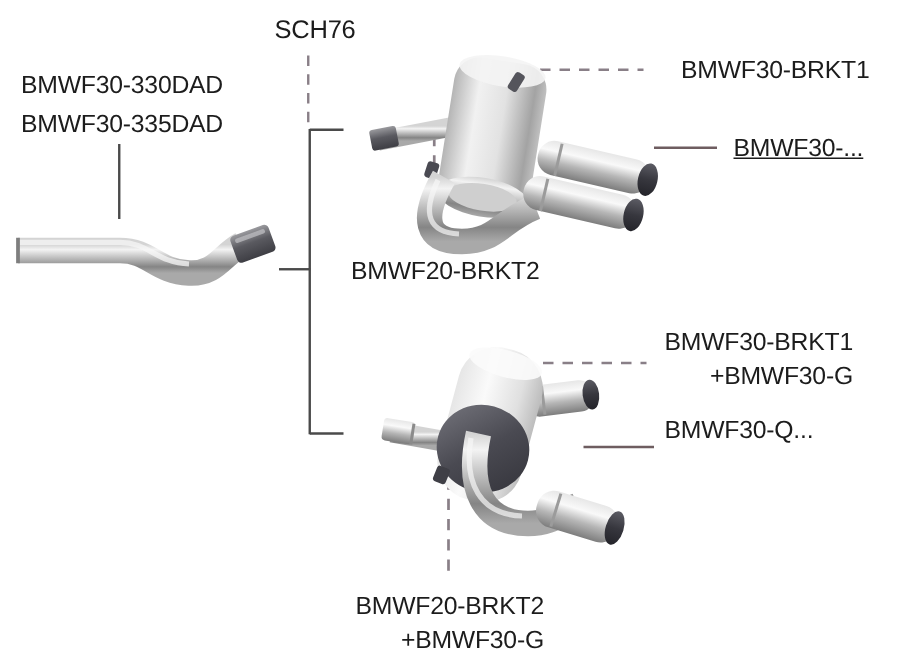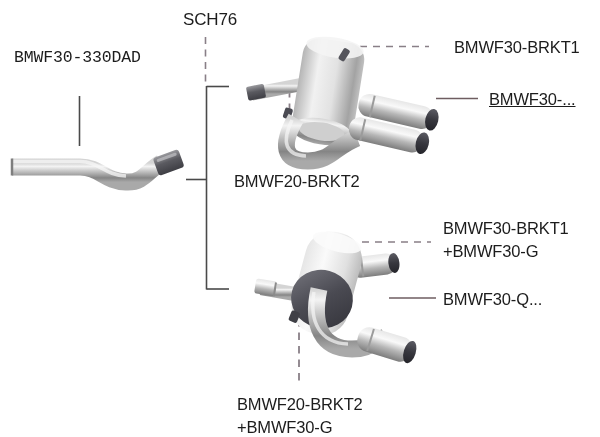--- a/index.html
+++ b/index.html
@@ -9,23 +9,24 @@
     font-family: "Liberation Sans", sans-serif;
   }
   .stage { position: absolute; left: 0; top: 0; width: 600px; height: 437px; }
   .lbl {
     position: absolute;
     font-size: 16.5px;
     line-height: 1.18;
     color: #1c1c1c;
     letter-spacing: -0.15px;
     white-space: nowrap;
+    text-align: right;
   }
   .lbl .row { display: block; }
-  .lbl-frontpipe .row { line-height: 25.5px; font-family: Liberation Mono, monospace; }
+  .lbl-frontpipe .row { line-height: 25.5px; }
   .lbl-two .row { line-height: 23px; }
   svg { position: absolute; left: 0; top: 0; }
 </style>
 </head>
 <body>
 
 <svg class="stage" width="600" height="437" viewBox="0 0 600 437">
   <defs>
     <linearGradient id="steelH" x1="0" y1="0" x2="0" y2="1">
       <stop offset="0" stop-color="#d4d4d4"></stop>
@@ -141,33 +142,34 @@
     <g transform="rotate(17 388 348)">
       <rect x="356" y="333" width="56" height="25" rx="11.5" fill="url(#tipGrad)"></rect>
       <ellipse cx="410" cy="345.5" rx="6" ry="11.5" fill="url(#darkCap)"></ellipse>
       <line x1="369" y1="334" x2="369" y2="357" stroke="#9b9b9b" stroke-width="2"></line>
     </g>
   </g>
 </svg>
 
 <div class="lbl lbl-frontpipe" style="left:14px; top:45px;">
   <span class="row">BMWF30-330DAD</span>
+  <span class="row">BMWF30-335DAD</span>
 </div>
 
 <div class="lbl" style="left:183px; top:10px; font-size:17px;">SCH76</div>
 
 <div class="lbl" style="left:454px; top:38px;">BMWF30-BRKT1</div>
 
 <div class="lbl" style="left:489px; top:90px;text-decoration:underline;">BMWF30-...</div>
 
 <div class="lbl" style="left:234px; top:172px;">BMWF20-BRKT2</div>
 
 <div class="lbl lbl-two" style="left:443px; top:217px;">
   <span class="row">BMWF30-BRKT1</span>
   <span class="row">+BMWF30-G</span>
 </div>
 
-<div class="lbl" style="left:443px; top:290px;">BMWF30-Q...</div>
+<div class="lbl" style="left:443px; top:278px;">BMWF30-Q...</div>
 
 <div class="lbl lbl-two" style="left:237px; top:393px;">
   <span class="row">BMWF20-BRKT2</span>
   <span class="row">+BMWF30-G</span>
 </div>
 
 </body></html>

